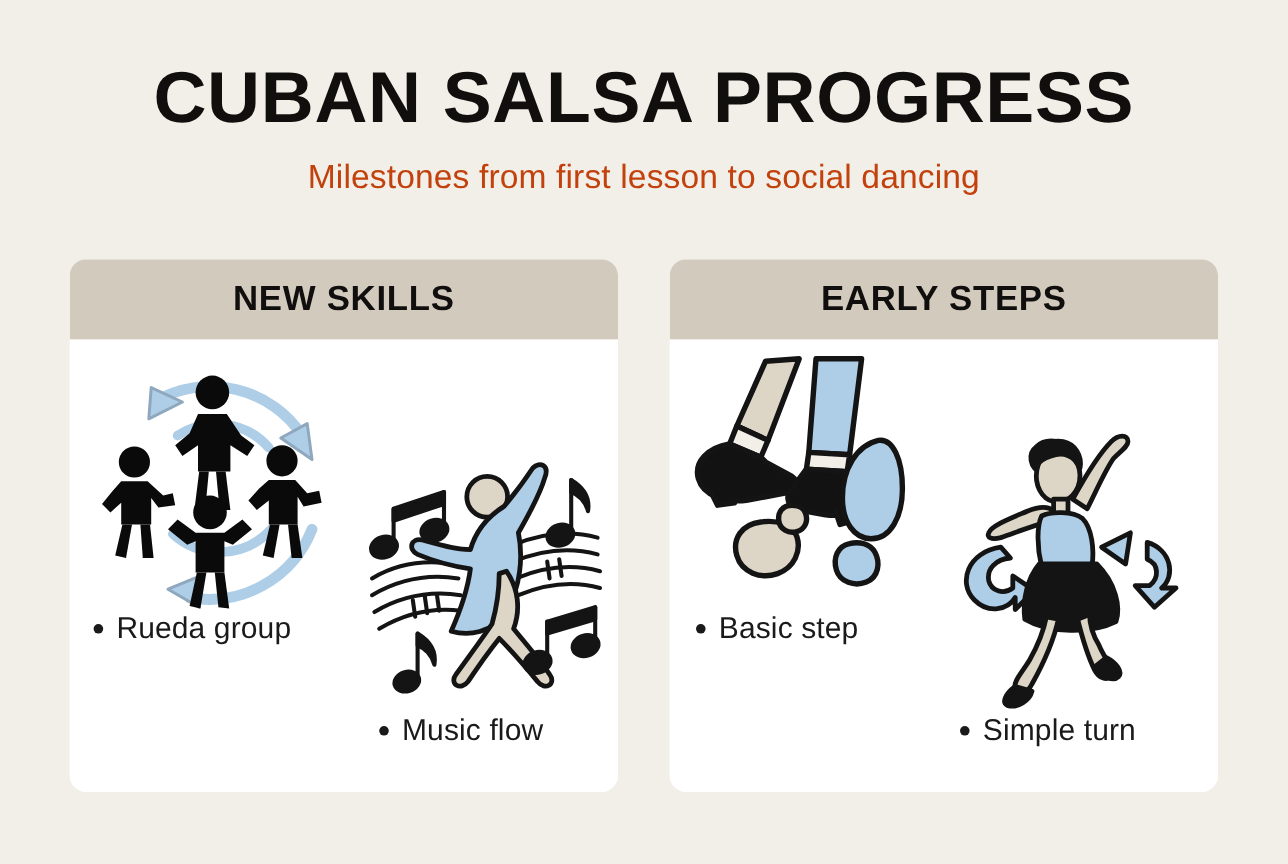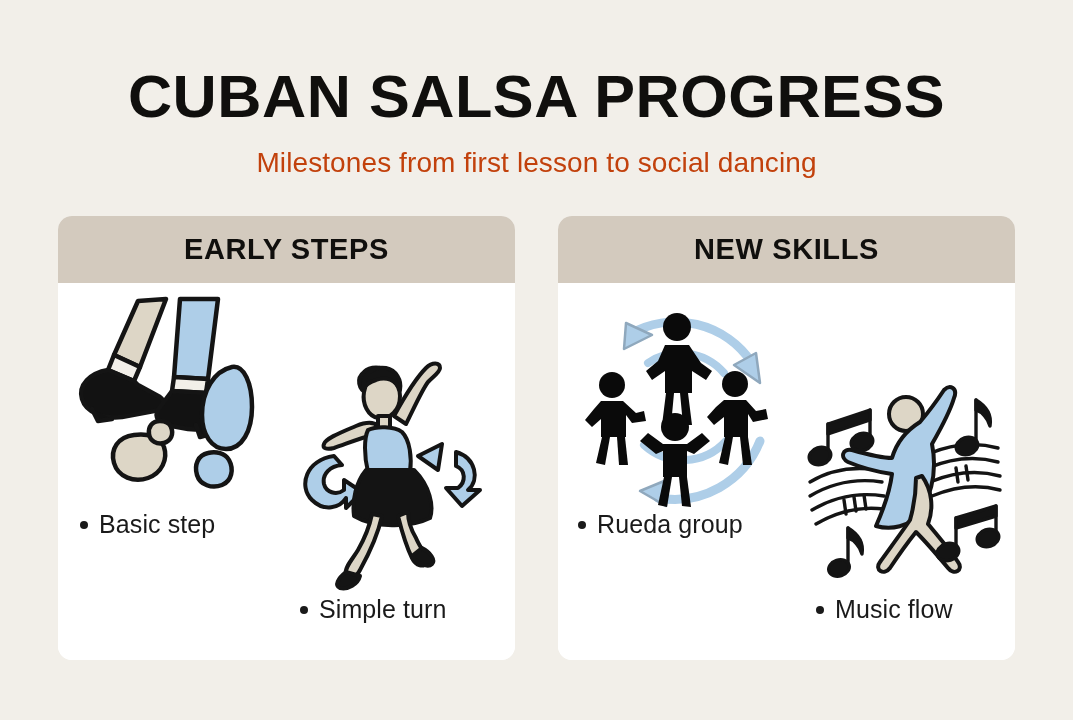--- a/index.html
+++ b/index.html
@@ -11,21 +11,21 @@
     height: 720px;
     background: #f2efe9;
     font-family: "Liberation Sans", sans-serif;
     overflow: hidden;
     position: relative;
   }
 
   
   .page-header {
     text-align: center;
-    padding-top: 67px;
+    padding-top: 52px;
   }
   .page-title {
     font-family: "Liberation Sans", sans-serif;
     font-size: 60px;
     font-weight: bold;
     letter-spacing: 0.5px;
     color: #100f0d;
     line-height: 1.0;
     margin: 0;
     transform: scaleX(1.02);
@@ -112,119 +112,20 @@
 
 <div class="page-header">
   <h1 class="page-title">CUBAN SALSA PROGRESS</h1>
   <p class="page-subtitle">Milestones from first lesson to social dancing</p>
 </div>
 
 <div class="cards-row">
 
   <div class="card">
     <div class="card-header">
-      <span class="card-header-title">EARLY STEPS</span>
-    </div>
-    <div class="card-body">
-
-      <div class="item-art art-shoes">
-        <svg viewBox="0 0 210 200" width="210" height="200">
-          <g stroke="#141414" stroke-width="4.5" stroke-linejoin="round" stroke-linecap="round">
-
-            <path d="M70 8 L98 6 L72 74 L46 62 Z" fill="#ddd6c6"></path>
-
-            <path d="M46 62 L72 74 L66 88 L40 77 Z" fill="#f2efe9"></path>
-
-            <path d="M40 77 C22 80 10 92 14 106 C18 120 36 126 54 124
-                     L86 118 C96 116 98 108 92 104 L70 92 L66 88 Z" fill="#121212"></path>
-            <path d="M24 116 L30 128 L44 126" fill="#121212"></path>
-
-            <path d="M112 6 L150 6 L140 86 L106 84 Z" fill="#aecee8"></path>
-
-            <path d="M106 84 L140 86 L138 100 L104 98 Z" fill="#f2efe9"></path>
-
-            <path d="M104 98 L138 100 C152 102 158 112 154 122
-                     C150 133 136 138 120 136 L98 132
-                     C88 130 86 120 92 114 Z" fill="#121212"></path>
-            <path d="M128 132 L132 144 L146 140" fill="#121212"></path>
-
-            <path d="M66 142 C50 144 42 156 46 170 C50 184 66 190 80 185
-                     C94 180 100 166 96 154 C92 144 80 140 66 142 Z" fill="#ddd6c6"></path>
-
-            <path d="M92 128 C84 128 80 134 81 141 C82 148 89 152 96 150
-                     C103 148 106 141 103 134 C101 129 97 128 92 128 Z" fill="#ddd6c6"></path>
-
-            <path d="M164 74 C146 78 134 98 134 122 C134 142 144 156 158 156
-                     C174 156 184 138 184 114 C184 90 176 72 164 74 Z" fill="#aecee8"></path>
-
-            <path d="M140 160 C130 162 126 172 129 182 C132 192 144 196 154 192
-                     C164 188 166 176 161 167 C157 160 148 158 140 160 Z" fill="#aecee8"></path>
-          </g>
-        </svg>
-      </div>
-
-      <div class="item-label label-basic">
-        <span class="bullet-dot"></span><span>Basic step</span>
-      </div>
-
-      <div class="item-art art-turn">
-        <svg viewBox="0 0 210 250" width="210" height="250">
-          <g stroke="#141414" stroke-width="4" stroke-linejoin="round" stroke-linecap="round">
-
-            <path d="M44 118 C16 122 8 148 22 162 C34 174 50 170 56 160
-                     L56 170 L72 154 L54 142 L54 152
-                     C46 158 36 154 34 146 C32 136 40 128 52 127 Z" fill="#aecee8"></path>
-
-            <path d="M166 114 C186 120 190 142 178 152 L190 152 L172 168 L156 150 L168 150
-                     C176 144 176 132 166 128 Z" fill="#aecee8"></path>
-            <path d="M128 118 L152 106 L148 132 Z" fill="#aecee8"></path>
-
-            <path d="M104 78 C116 56 128 38 136 30 C142 24 150 24 150 30
-                     C150 34 144 38 138 44 C132 52 124 70 116 86 Z" fill="#ddd6c6"></path>
-
-            <path d="M78 56 C68 52 66 40 74 34 C80 28 92 28 98 34
-                     C104 40 102 52 94 58 Z" fill="#141414"></path>
-
-            <path d="M86 38 C100 36 110 46 110 58 C110 72 100 82 88 80
-                     C78 78 72 66 74 54 C76 44 80 39 86 38 Z" fill="#ddd6c6"></path>
-
-            <path d="M74 50 C72 36 84 28 96 30 C106 32 112 42 110 52
-                     C106 42 96 38 86 42 C80 44 76 46 74 50 Z" fill="#141414"></path>
-
-            <path d="M88 78 L100 78 L100 92 L88 92 Z" fill="#ddd6c6"></path>
-
-            <path d="M86 96 C70 100 56 106 44 110 C36 112 32 110 34 106
-                     C36 100 52 94 66 88 C76 84 84 84 88 88 Z" fill="#ddd6c6"></path>
-
-            <path d="M78 92 C86 88 104 88 112 94 C120 102 122 120 120 134
-                     L78 134 C74 118 74 100 78 92 Z" fill="#aecee8"></path>
-
-            <path d="M76 132 L124 132 C140 148 144 168 140 180
-                     C120 190 84 190 64 178 C62 162 66 144 76 132 Z" fill="#141414"></path>
-
-            <path d="M92 178 C88 196 80 214 70 232 C66 240 58 242 56 236
-                     C54 230 62 222 68 212 C76 198 80 186 82 176 Z" fill="#ddd6c6"></path>
-            <path d="M108 178 C112 194 116 208 122 220 C126 228 134 230 136 224
-                     C138 218 130 210 126 200 C120 190 118 182 118 174 Z" fill="#ddd6c6"></path>
-
-            <path d="M56 234 C48 240 44 248 50 250 C58 252 68 246 70 238 Z" fill="#141414"></path>
-            <path d="M122 218 C128 226 138 230 142 226 C146 222 140 214 132 210 Z" fill="#141414"></path>
-          </g>
-        </svg>
-      </div>
-
-      <div class="item-label label-turn">
-        <span class="bullet-dot"></span><span>Simple turn</span>
-      </div>
-
-    </div>
-  </div>
-
-  <div class="card">
-    <div class="card-header">
       <span class="card-header-title">NEW SKILLS</span>
     </div>
     <div class="card-body">
 
       <div class="item-art art-rueda">
         <svg viewBox="0 0 215 215" width="215" height="215">
 
           <g fill="none" stroke="#aecee8" stroke-width="9" stroke-linecap="round">
             <path d="M60 33 A92 92 0 0 1 182 62"></path>
             <path d="M190 140 A92 92 0 0 1 88 197"></path>
@@ -339,13 +240,112 @@
         </svg>
       </div>
 
       <div class="item-label label-music">
         <span class="bullet-dot"></span><span>Music flow</span>
       </div>
 
     </div>
   </div>
 
+  <div class="card">
+    <div class="card-header">
+      <span class="card-header-title">EARLY STEPS</span>
+    </div>
+    <div class="card-body">
+
+      <div class="item-art art-shoes">
+        <svg viewBox="0 0 210 200" width="210" height="200">
+          <g stroke="#141414" stroke-width="4.5" stroke-linejoin="round" stroke-linecap="round">
+
+            <path d="M70 8 L98 6 L72 74 L46 62 Z" fill="#ddd6c6"></path>
+
+            <path d="M46 62 L72 74 L66 88 L40 77 Z" fill="#f2efe9"></path>
+
+            <path d="M40 77 C22 80 10 92 14 106 C18 120 36 126 54 124
+                     L86 118 C96 116 98 108 92 104 L70 92 L66 88 Z" fill="#121212"></path>
+            <path d="M24 116 L30 128 L44 126" fill="#121212"></path>
+
+            <path d="M112 6 L150 6 L140 86 L106 84 Z" fill="#aecee8"></path>
+
+            <path d="M106 84 L140 86 L138 100 L104 98 Z" fill="#f2efe9"></path>
+
+            <path d="M104 98 L138 100 C152 102 158 112 154 122
+                     C150 133 136 138 120 136 L98 132
+                     C88 130 86 120 92 114 Z" fill="#121212"></path>
+            <path d="M128 132 L132 144 L146 140" fill="#121212"></path>
+
+            <path d="M66 142 C50 144 42 156 46 170 C50 184 66 190 80 185
+                     C94 180 100 166 96 154 C92 144 80 140 66 142 Z" fill="#ddd6c6"></path>
+
+            <path d="M92 128 C84 128 80 134 81 141 C82 148 89 152 96 150
+                     C103 148 106 141 103 134 C101 129 97 128 92 128 Z" fill="#ddd6c6"></path>
+
+            <path d="M164 74 C146 78 134 98 134 122 C134 142 144 156 158 156
+                     C174 156 184 138 184 114 C184 90 176 72 164 74 Z" fill="#aecee8"></path>
+
+            <path d="M140 160 C130 162 126 172 129 182 C132 192 144 196 154 192
+                     C164 188 166 176 161 167 C157 160 148 158 140 160 Z" fill="#aecee8"></path>
+          </g>
+        </svg>
+      </div>
+
+      <div class="item-label label-basic">
+        <span class="bullet-dot"></span><span>Basic step</span>
+      </div>
+
+      <div class="item-art art-turn">
+        <svg viewBox="0 0 210 250" width="210" height="250">
+          <g stroke="#141414" stroke-width="4" stroke-linejoin="round" stroke-linecap="round">
+
+            <path d="M44 118 C16 122 8 148 22 162 C34 174 50 170 56 160
+                     L56 170 L72 154 L54 142 L54 152
+                     C46 158 36 154 34 146 C32 136 40 128 52 127 Z" fill="#aecee8"></path>
+
+            <path d="M166 114 C186 120 190 142 178 152 L190 152 L172 168 L156 150 L168 150
+                     C176 144 176 132 166 128 Z" fill="#aecee8"></path>
+            <path d="M128 118 L152 106 L148 132 Z" fill="#aecee8"></path>
+
+            <path d="M104 78 C116 56 128 38 136 30 C142 24 150 24 150 30
+                     C150 34 144 38 138 44 C132 52 124 70 116 86 Z" fill="#ddd6c6"></path>
+
+            <path d="M78 56 C68 52 66 40 74 34 C80 28 92 28 98 34
+                     C104 40 102 52 94 58 Z" fill="#141414"></path>
+
+            <path d="M86 38 C100 36 110 46 110 58 C110 72 100 82 88 80
+                     C78 78 72 66 74 54 C76 44 80 39 86 38 Z" fill="#ddd6c6"></path>
+
+            <path d="M74 50 C72 36 84 28 96 30 C106 32 112 42 110 52
+                     C106 42 96 38 86 42 C80 44 76 46 74 50 Z" fill="#141414"></path>
+
+            <path d="M88 78 L100 78 L100 92 L88 92 Z" fill="#ddd6c6"></path>
+
+            <path d="M86 96 C70 100 56 106 44 110 C36 112 32 110 34 106
+                     C36 100 52 94 66 88 C76 84 84 84 88 88 Z" fill="#ddd6c6"></path>
+
+            <path d="M78 92 C86 88 104 88 112 94 C120 102 122 120 120 134
+                     L78 134 C74 118 74 100 78 92 Z" fill="#aecee8"></path>
+
+            <path d="M76 132 L124 132 C140 148 144 168 140 180
+                     C120 190 84 190 64 178 C62 162 66 144 76 132 Z" fill="#141414"></path>
+
+            <path d="M92 178 C88 196 80 214 70 232 C66 240 58 242 56 236
+                     C54 230 62 222 68 212 C76 198 80 186 82 176 Z" fill="#ddd6c6"></path>
+            <path d="M108 178 C112 194 116 208 122 220 C126 228 134 230 136 224
+                     C138 218 130 210 126 200 C120 190 118 182 118 174 Z" fill="#ddd6c6"></path>
+
+            <path d="M56 234 C48 240 44 248 50 250 C58 252 68 246 70 238 Z" fill="#141414"></path>
+            <path d="M122 218 C128 226 138 230 142 226 C146 222 140 214 132 210 Z" fill="#141414"></path>
+          </g>
+        </svg>
+      </div>
+
+      <div class="item-label label-turn">
+        <span class="bullet-dot"></span><span>Simple turn</span>
+      </div>
+
+    </div>
+  </div>
+
 </div>
 
 </body></html>

